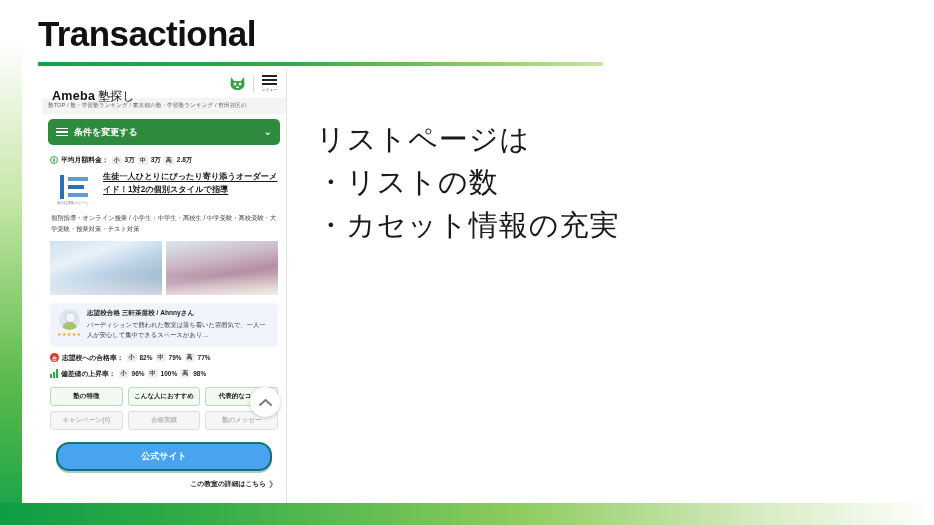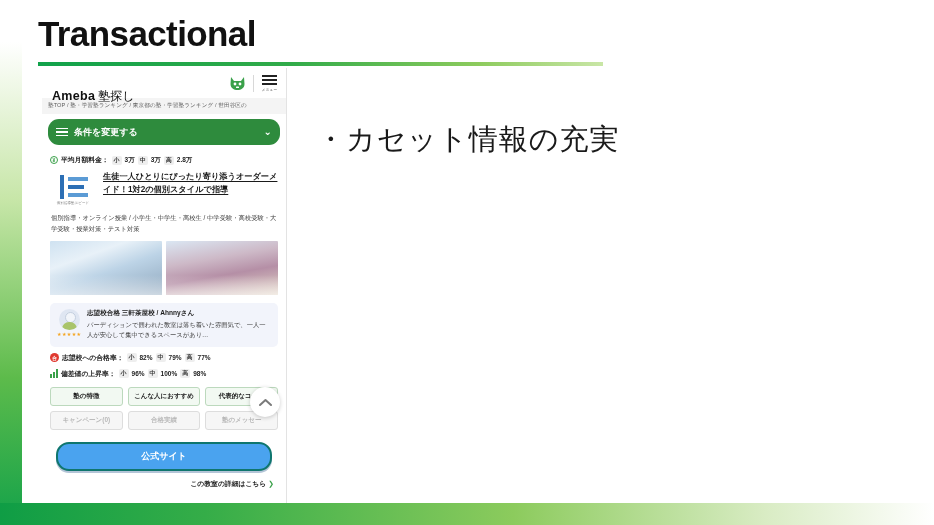--- a/index.html
+++ b/index.html
@@ -73,21 +73,21 @@
   .hamburger i { display: block; width: 15px; height: 2px; background: #222; }
   .hamburger .mlabel { font-size: 3.6px; color: #444; margin-top: 1px; letter-spacing: .2px; }
 
   .crumbs {
     background: #f4f4f4; color: #5d5d5d;
     font-size: 5.6px; padding: 4px 0 4px 6px;
     white-space: nowrap; overflow: hidden; letter-spacing: .1px;
   }
 
   .filter-bar {
-    margin: 5px 6px 0 6px; height: 26px; border-radius: 11px;
+    margin: 5px 6px 0 6px; height: 26px; border-radius: 5px;
     background: #2e8b3d; color: #ffffff;
     display: flex; align-items: center; padding: 0 8px;
     font-size: 9px; font-weight: bold;
   }
   .filter-icon { width: 12px; margin-right: 6px; display: flex; flex-direction: column; gap: 2px; }
   .filter-icon i { height: 1.6px; background: #fff; display: block; }
   .filter-icon i:nth-child(1) { width: 12px; }
   .filter-icon i:nth-child(2) { width: 12px; }
   .filter-icon i:nth-child(3) { width: 12px; }
   .chev-down { margin-left: auto; font-size: 10px; line-height: 1; }
@@ -192,20 +192,22 @@
 <body>
 
 <div id="slide">
 
   <div class="band-left"></div>
 
   <div class="title">Transactional</div>
   <div class="title-rule"></div>
 
   <div class="copy">
+    <div class="copy-line">リストページは</div>
+    <div class="copy-line">・リストの数</div>
     <div class="copy-line">・カセット情報の充実</div>
   </div>
 
   <div class="phone">
 
     <div class="phone-head">
       <div class="brand">
         <span class="brand-ameba">Ameba</span>
         <span class="brand-jp">塾探し</span>
       </div>

